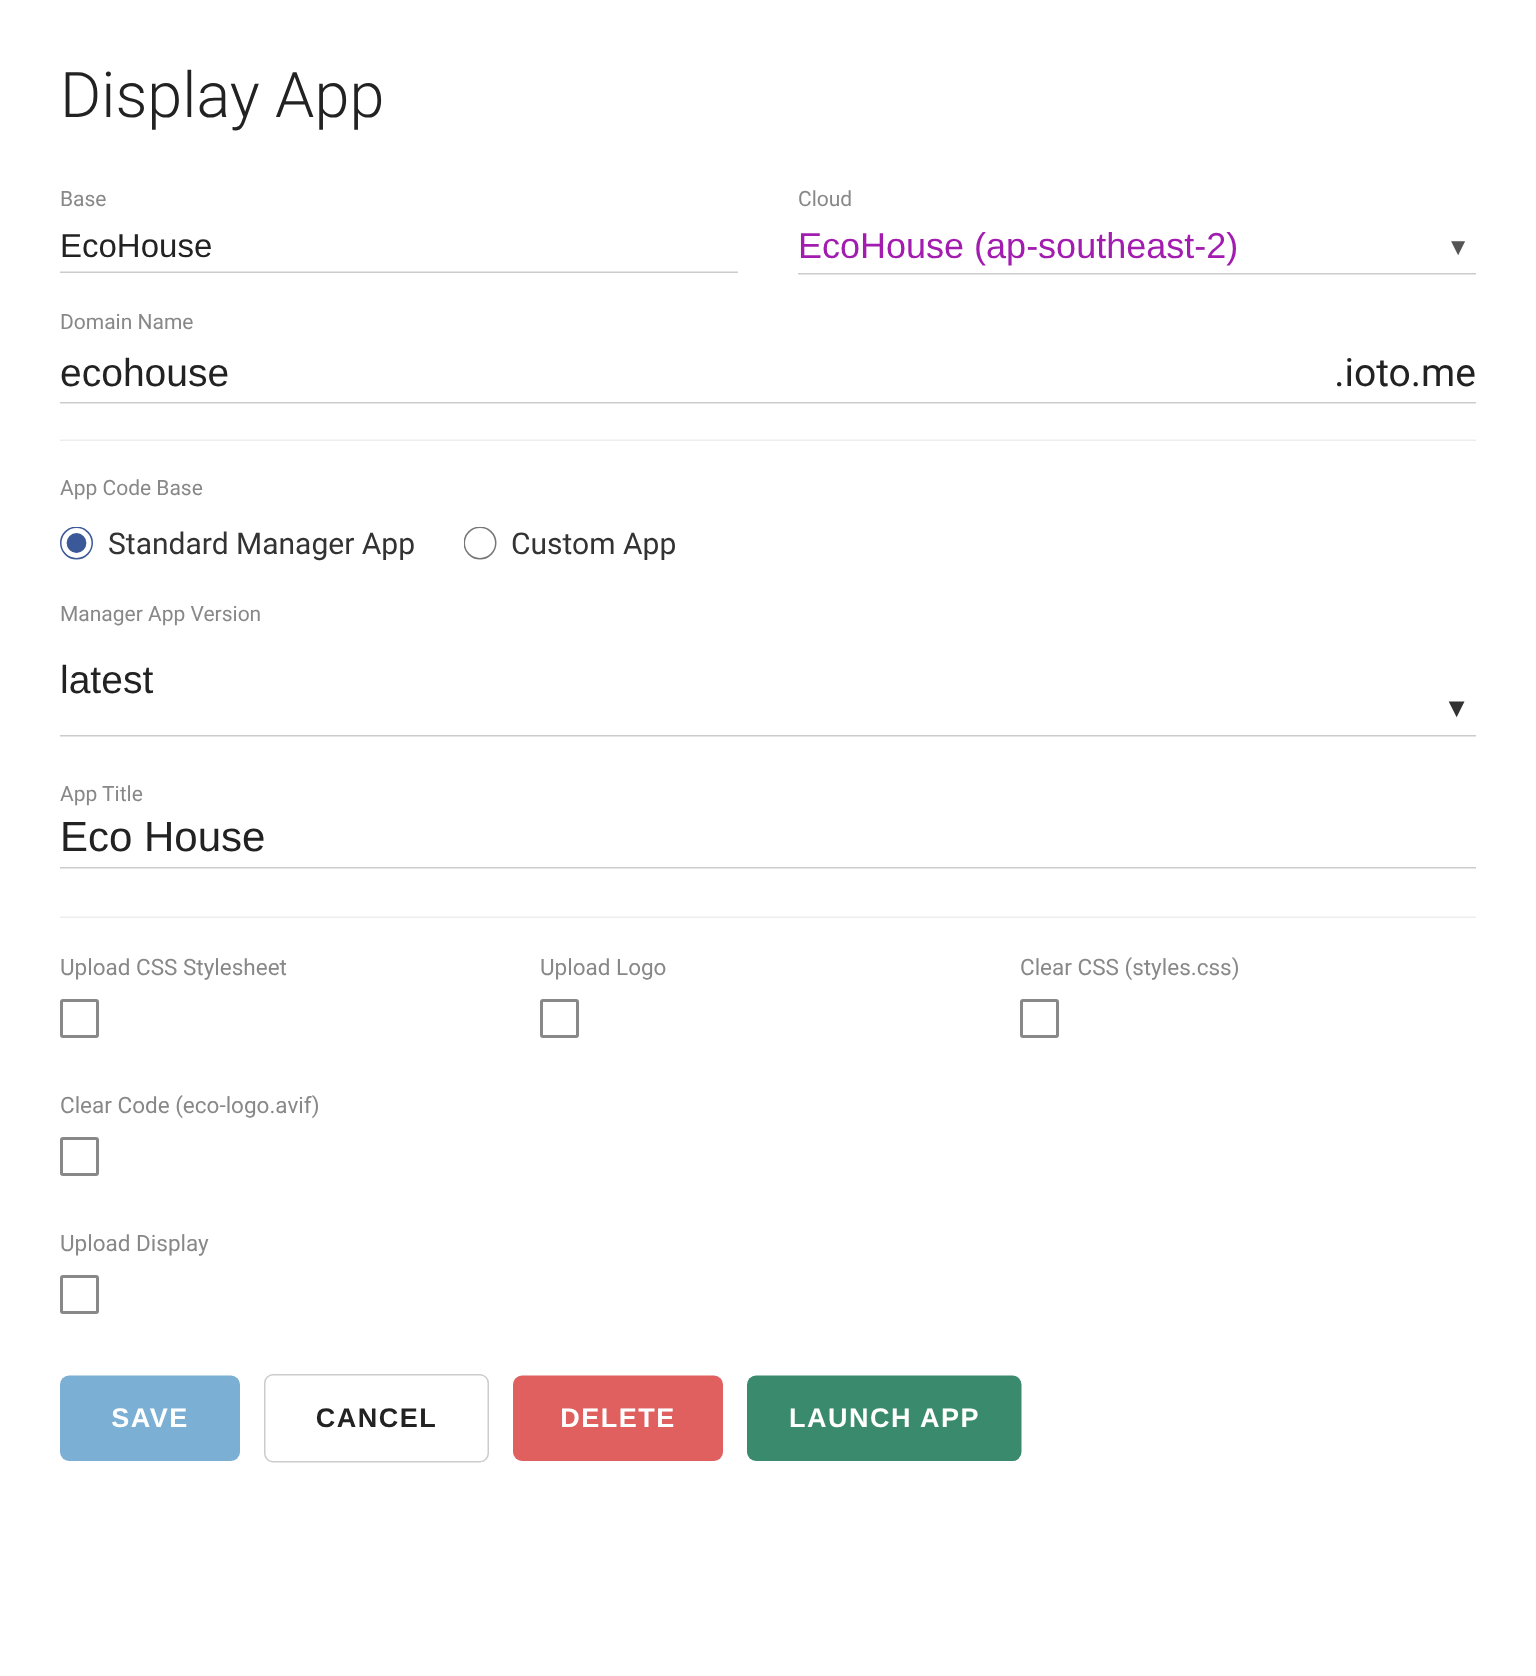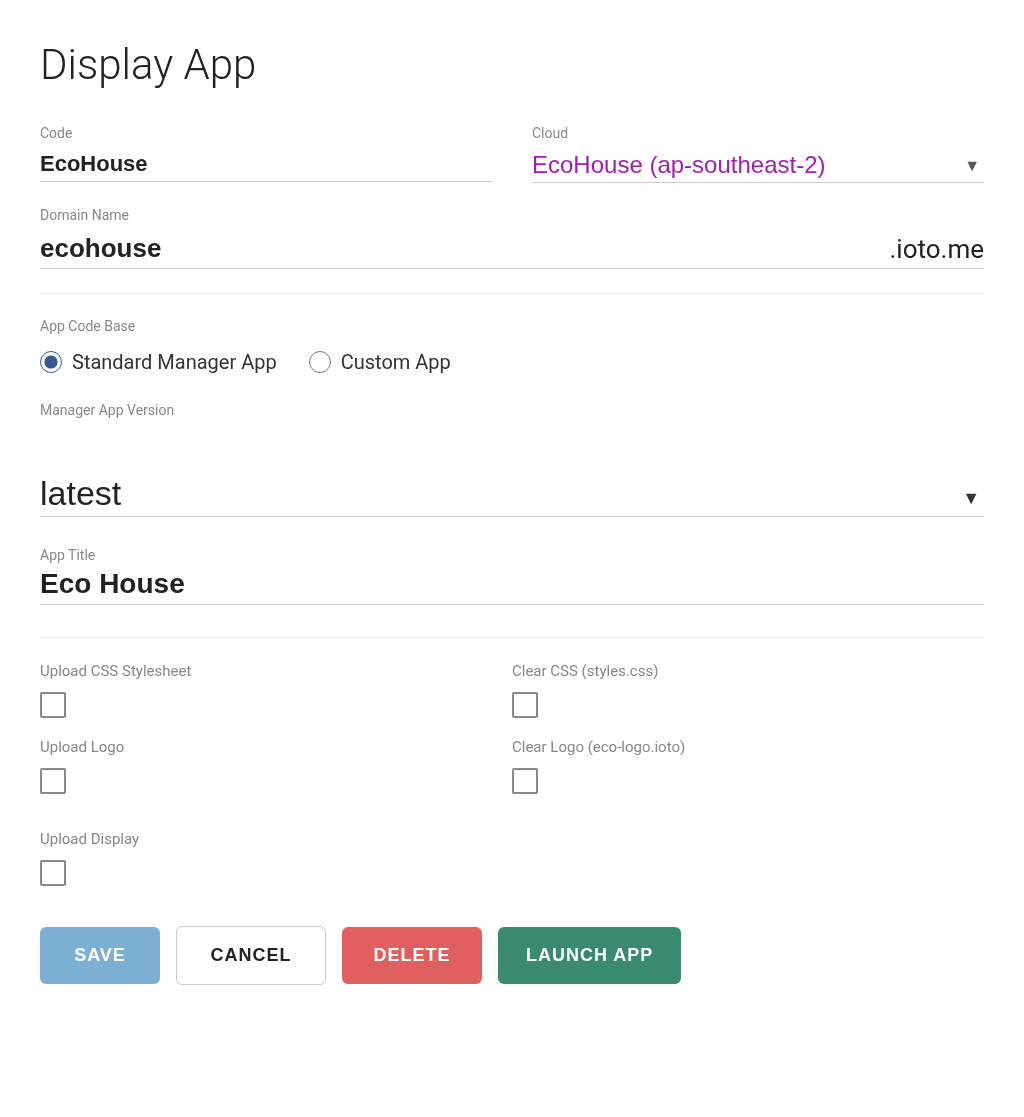--- a/index.html
+++ b/index.html
@@ -45,21 +45,21 @@
     }
 
     .form-label {
       font-size: 14px;
       color: #888888;
       margin-bottom: 6px;
     }
 
     .form-input {
       font-size: 22px;
-      font-weight: 700;
+      font-weight: 400;
       color: #222222;
       border: none;
       border-bottom: 1.5px solid #cccccc;
       padding: 4px 0;
       outline: none;
       background: transparent;
       width: 100%;
     }
 
     .form-input::placeholder {
@@ -150,48 +150,47 @@
     .version-select-wrapper {
       position: relative;
       margin-bottom: 28px;
     }
 
     .version-select-wrapper select {
       appearance: none;
       -webkit-appearance: none;
       border: none;
       border-bottom: 1.5px solid #cccccc;
-      font-size: 34px;
-      color: #222222;
-      padding: 4px 30px 4px 0;
+      font-size: 26px;
+      color: #222222;
+      padding: 4px 30px 22px 0;
       background: transparent;
       outline: none;
       width: 100%;
       cursor: pointer;
-      margin-top: 36px;
     }
 
     .version-select-wrapper .chevron-icon {
       position: absolute;
       right: 4px;
       bottom: 8px;
       pointer-events: none;
       color: #333333;
       font-size: 18px;
     }
 
     .app-title-group {
       margin-bottom: 32px;
       margin-top: 15px;
     }
 
     .checkboxes-section {
       display: grid;
-      grid-template-columns: 1fr 1fr;
-      gap: 0;
+      grid-template-columns: 1fr 1fr 1fr;
+      gap: 16px;
       margin-bottom: 16px;
     }
 
     .checkbox-group {
       display: flex;
       flex-direction: column;
       margin-bottom: 20px;
     }
 
     .checkbox-label {
@@ -270,21 +269,21 @@
       margin: 8px 0 24px 0;
     }
   </style>
 </head>
 <body>
 
 <h1 class="page-title">Display App</h1>
 
 <div class="form-row">
   <div class="form-group half">
-    <label class="form-label">Code</label>
+    <label class="form-label">Base</label>
     <input class="form-input" type="text" value="EcoHouse" style="">
   </div>
   <div class="form-group half">
     <label class="form-label">Cloud</label>
     <div class="cloud-select-wrapper">
       <select>
         <option>EcoHouse (ap-southeast-2)</option>
       </select>
       <span class="chevron-icon">▼</span>
     </div>
@@ -333,29 +332,29 @@
 </div>
 
 <hr class="divider">
 
 <div class="checkboxes-section">
   <div class="checkbox-group">
     <span class="checkbox-label">Upload CSS Stylesheet</span>
     <input type="checkbox" style="">
   </div>
   <div class="checkbox-group">
+    <span class="checkbox-label">Upload Logo</span>
+    <input type="checkbox" style="">
+  </div>
+  <div class="checkbox-group">
     <span class="checkbox-label">Clear CSS (styles.css)</span>
     <input type="checkbox" style="">
   </div>
   <div class="checkbox-group">
-    <span class="checkbox-label">Upload Logo</span>
-    <input type="checkbox" style="">
-  </div>
-  <div class="checkbox-group">
-    <span class="checkbox-label">Clear Logo (eco-logo.ioto)</span>
+    <span class="checkbox-label">Clear Code (eco-logo.avif)</span>
     <input type="checkbox" style="">
   </div>
 </div>
 
 <div class="upload-display-section">
   <div class="checkbox-group">
     <span class="checkbox-label">Upload Display</span>
     <input type="checkbox" style="">
   </div>
 </div>

